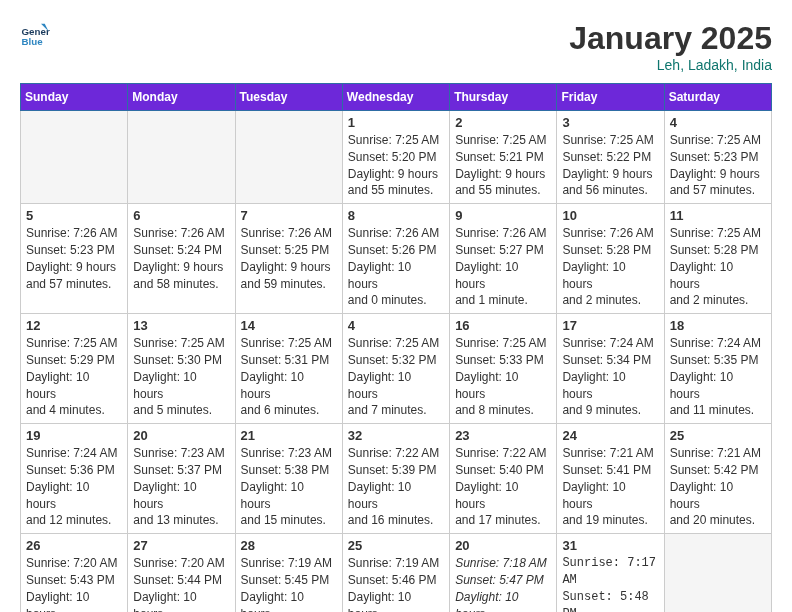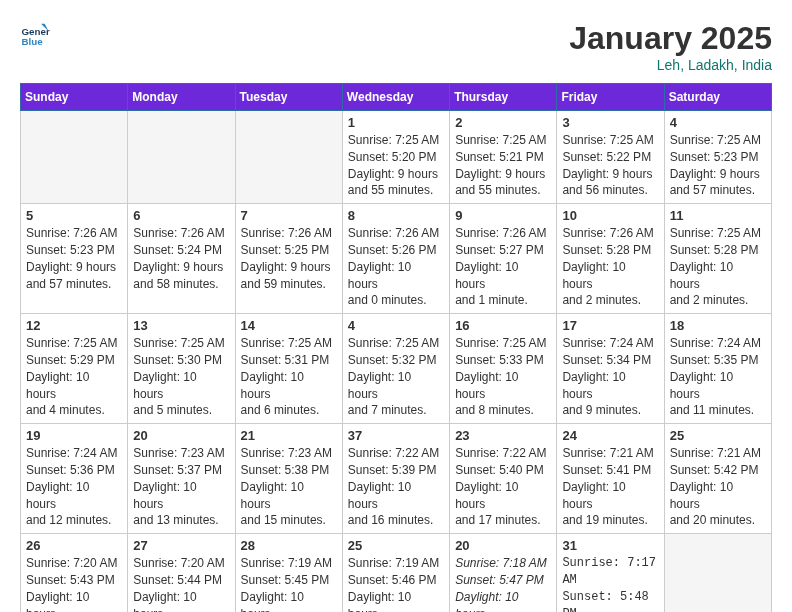--- a/index.html
+++ b/index.html
@@ -254,21 +254,21 @@
 and 13 minutes.</div>
         </td>
         <td>
           <div class="day-number">21</div>
           <div class="day-info" style="white-space: pre-line;">Sunrise: 7:23 AM
 Sunset: 5:38 PM
 Daylight: 10 hours
 and 15 minutes.</div>
         </td>
         <td>
-          <div class="day-number">37</div>
+          <div class="day-number">32</div>
           <div class="day-info" style="white-space: pre-line;">Sunrise: 7:22 AM
 Sunset: 5:39 PM
 Daylight: 10 hours
 and 16 minutes.</div>
         </td>
         <td>
           <div class="day-number">23</div>
           <div class="day-info" style="white-space: pre-line;">Sunrise: 7:22 AM
 Sunset: 5:40 PM
 Daylight: 10 hours

